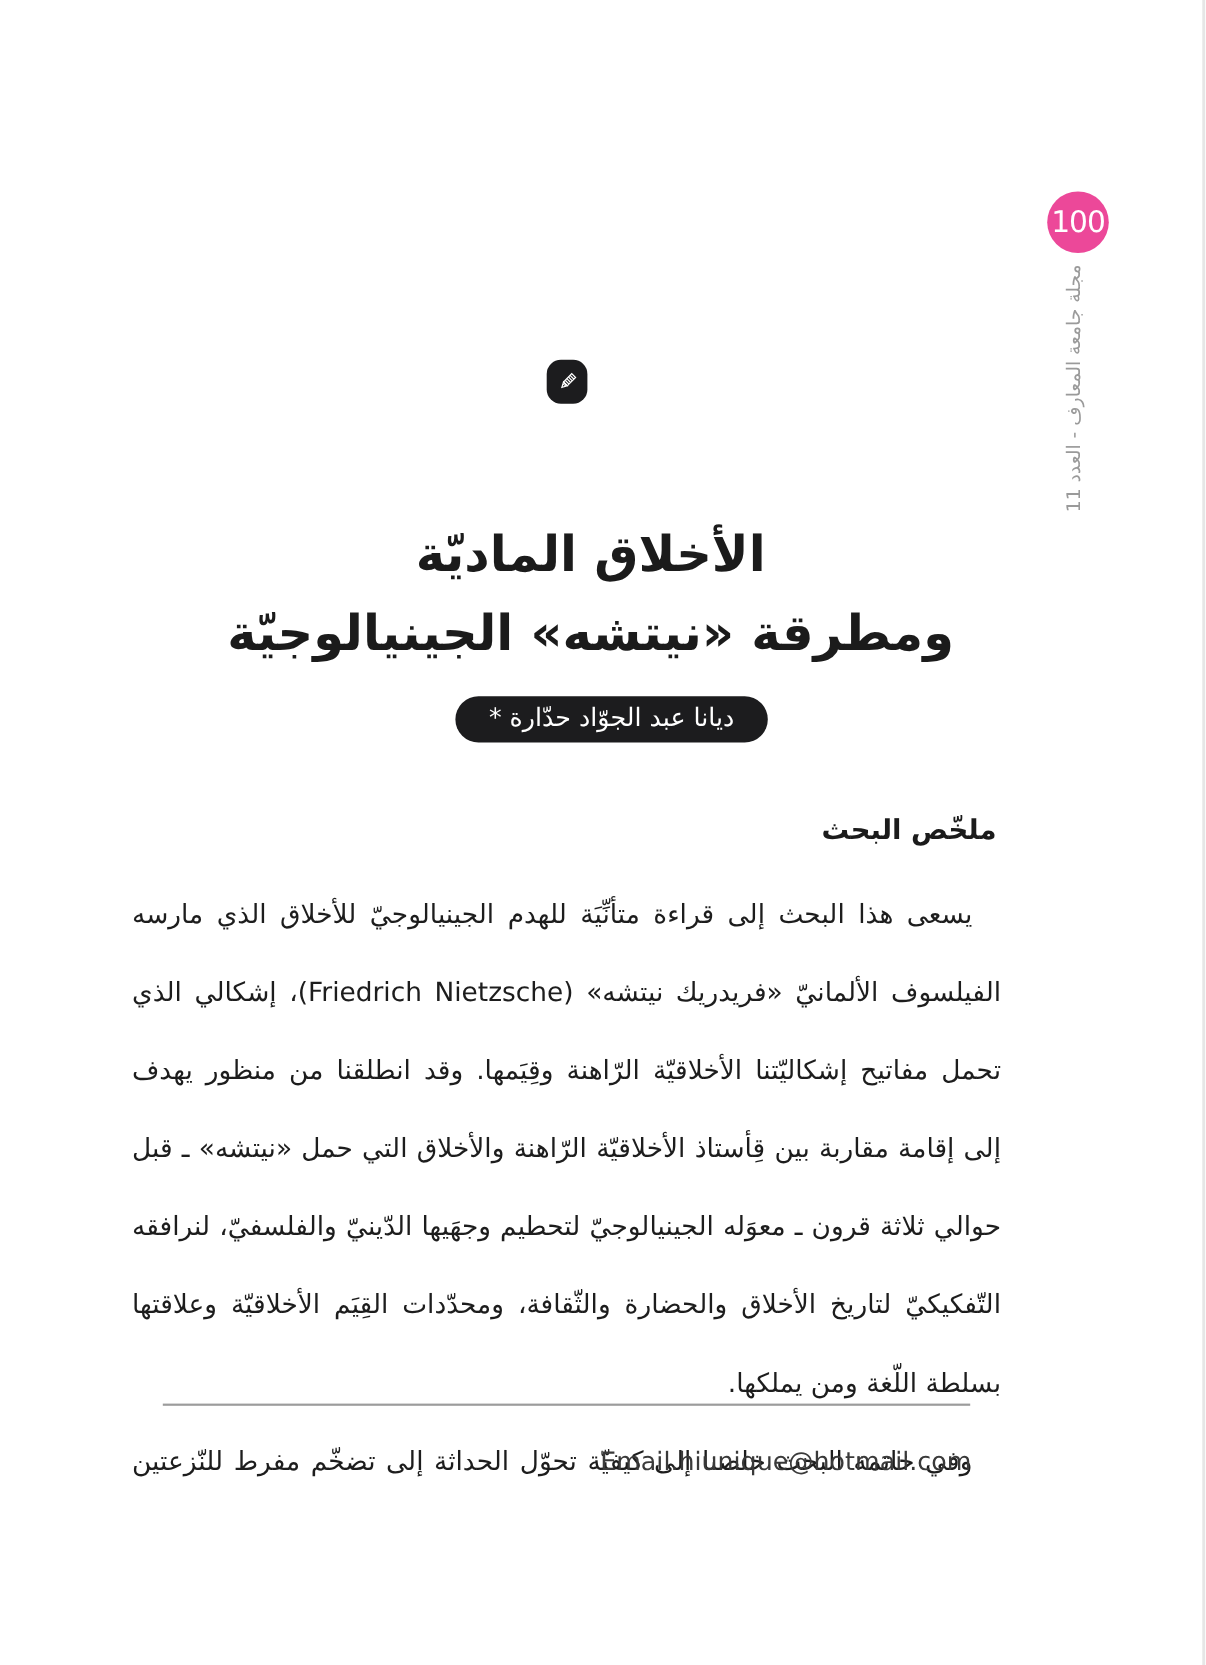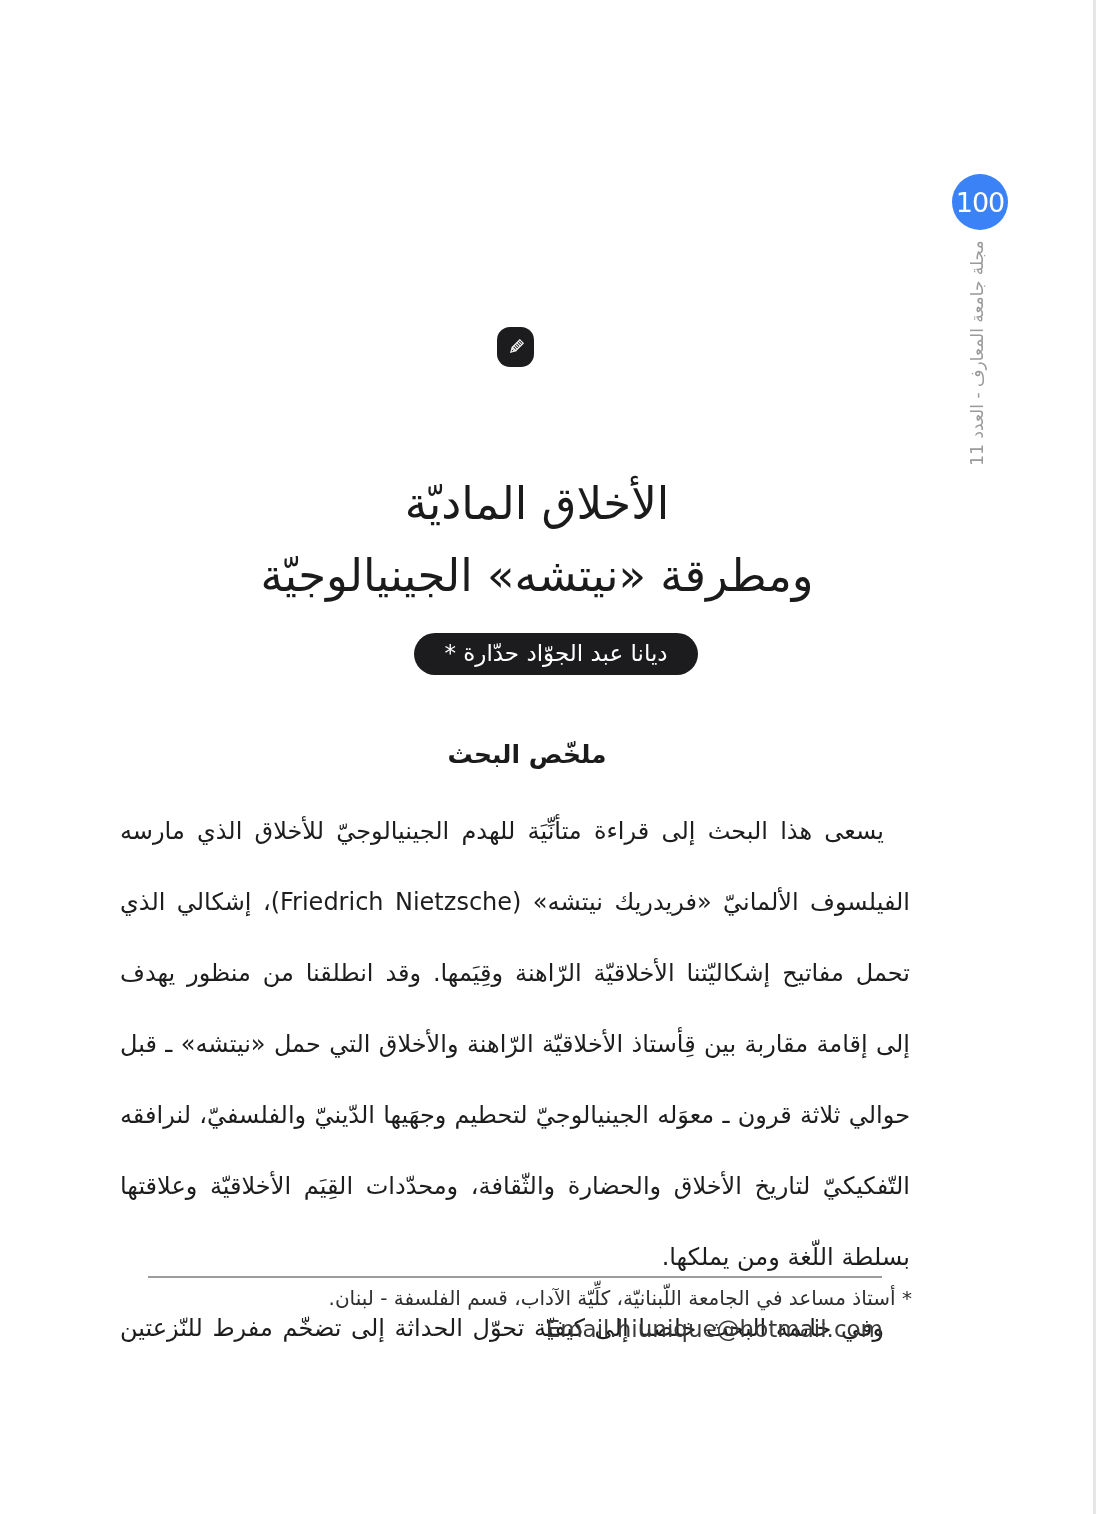--- a/index.html
+++ b/index.html
@@ -15,21 +15,21 @@
   .page-edge {
     position:absolute; top:0; right:0;
     width:3px; height:100%;
     background:#e6e6e6;
   }
 
   
   .page-number-badge {
     position:absolute; left:952px; top:174px;
     width:56px; height:56px;
-    background:#3b82f6; border-radius:50%;
+    background:#ec4899; border-radius:50%;
     display:flex; align-items:center; justify-content:center;
     color:#ffffff; font-size:27px; letter-spacing:-1px;
   }
   .journal-spine {
     position:absolute; left:977px; top:353px;
     transform:translate(-50%,-50%) rotate(-90deg);
     transform-origin:center;
     white-space:nowrap;
     direction:rtl;
     color:#9a9a9a; font-size:17px;
@@ -41,41 +41,41 @@
     width:37px; height:40px;
     background:#1c1c1e; border-radius:13px;
     display:flex; align-items:center; justify-content:center;
   }
   .pencil-badge svg { display:block; }
 
   
   .title-block {
     position:absolute; left:0; top:468px; width:1074px;
     text-align:center;
-    font-weight:normal;
+    font-weight:bold;
     font-size:45px; line-height:72px;
     color:#1b1b1b;
     direction:rtl;
   }
   .author-badge {
     position:absolute; left:16px; right:0; top:633px;
     margin:0 auto;
     width:fit-content;
     background:#1c1c1e; color:#ffffff;
     border-radius:24px;
     padding:7px 30px 9px 30px;
     font-size:23px;
     direction:rtl;
     text-align:center;
   }
 
   
   .summary-heading {
-    position:absolute; left:132px; top:740px; width:790px;
-    direction:rtl; text-align:center;
+    position:absolute; left:116px; top:740px; width:790px;
+    direction:rtl; text-align:right;
     font-weight:bold; font-size:25px; color:#1b1b1b;
   }
   .summary-body {
     position:absolute; left:120px; top:782px; width:790px;
     direction:rtl;
     font-size:24px; line-height:44px; color:#1d1d1d;
   }
   .body-line {
     text-align:justify;
     text-align-last:justify;
@@ -151,16 +151,15 @@
         <div class="body-line">حوالي ثلاثة قرون ـ معوَله الجينيالوجيّ لتحطيم وجهَيها الدّينيّ والفلسفيّ، لنرافقه</div>
         <div class="body-line">التّفكيكيّ لتاريخ الأخلاق والحضارة والثّقافة، ومحدّدات القِيَم الأخلاقيّة وعلاقتها</div>
         <div class="body-line">بسلطة اللّغة ومن يملكها.</div>
       </div>
     <div class="para p2">
         <div class="body-line">وفي خاتمة البحث خلصنا إلى كيفيّة تحوّل الحداثة إلى تضخّم مفرط للنّزعتين</div>
       </div>
   </div>
 
   <div class="footnote-rule"></div>
-  <div class="footnote-text">* أستاذ مساعد في الجامعة اللّبنانيّة، كلِّيّة الآداب، قسم الفلسفة - لبنان.</div>
   <div class="footnote-email">Email.hiunique@hotmail.com</div>
 
 </div>
 
 </body></html>

